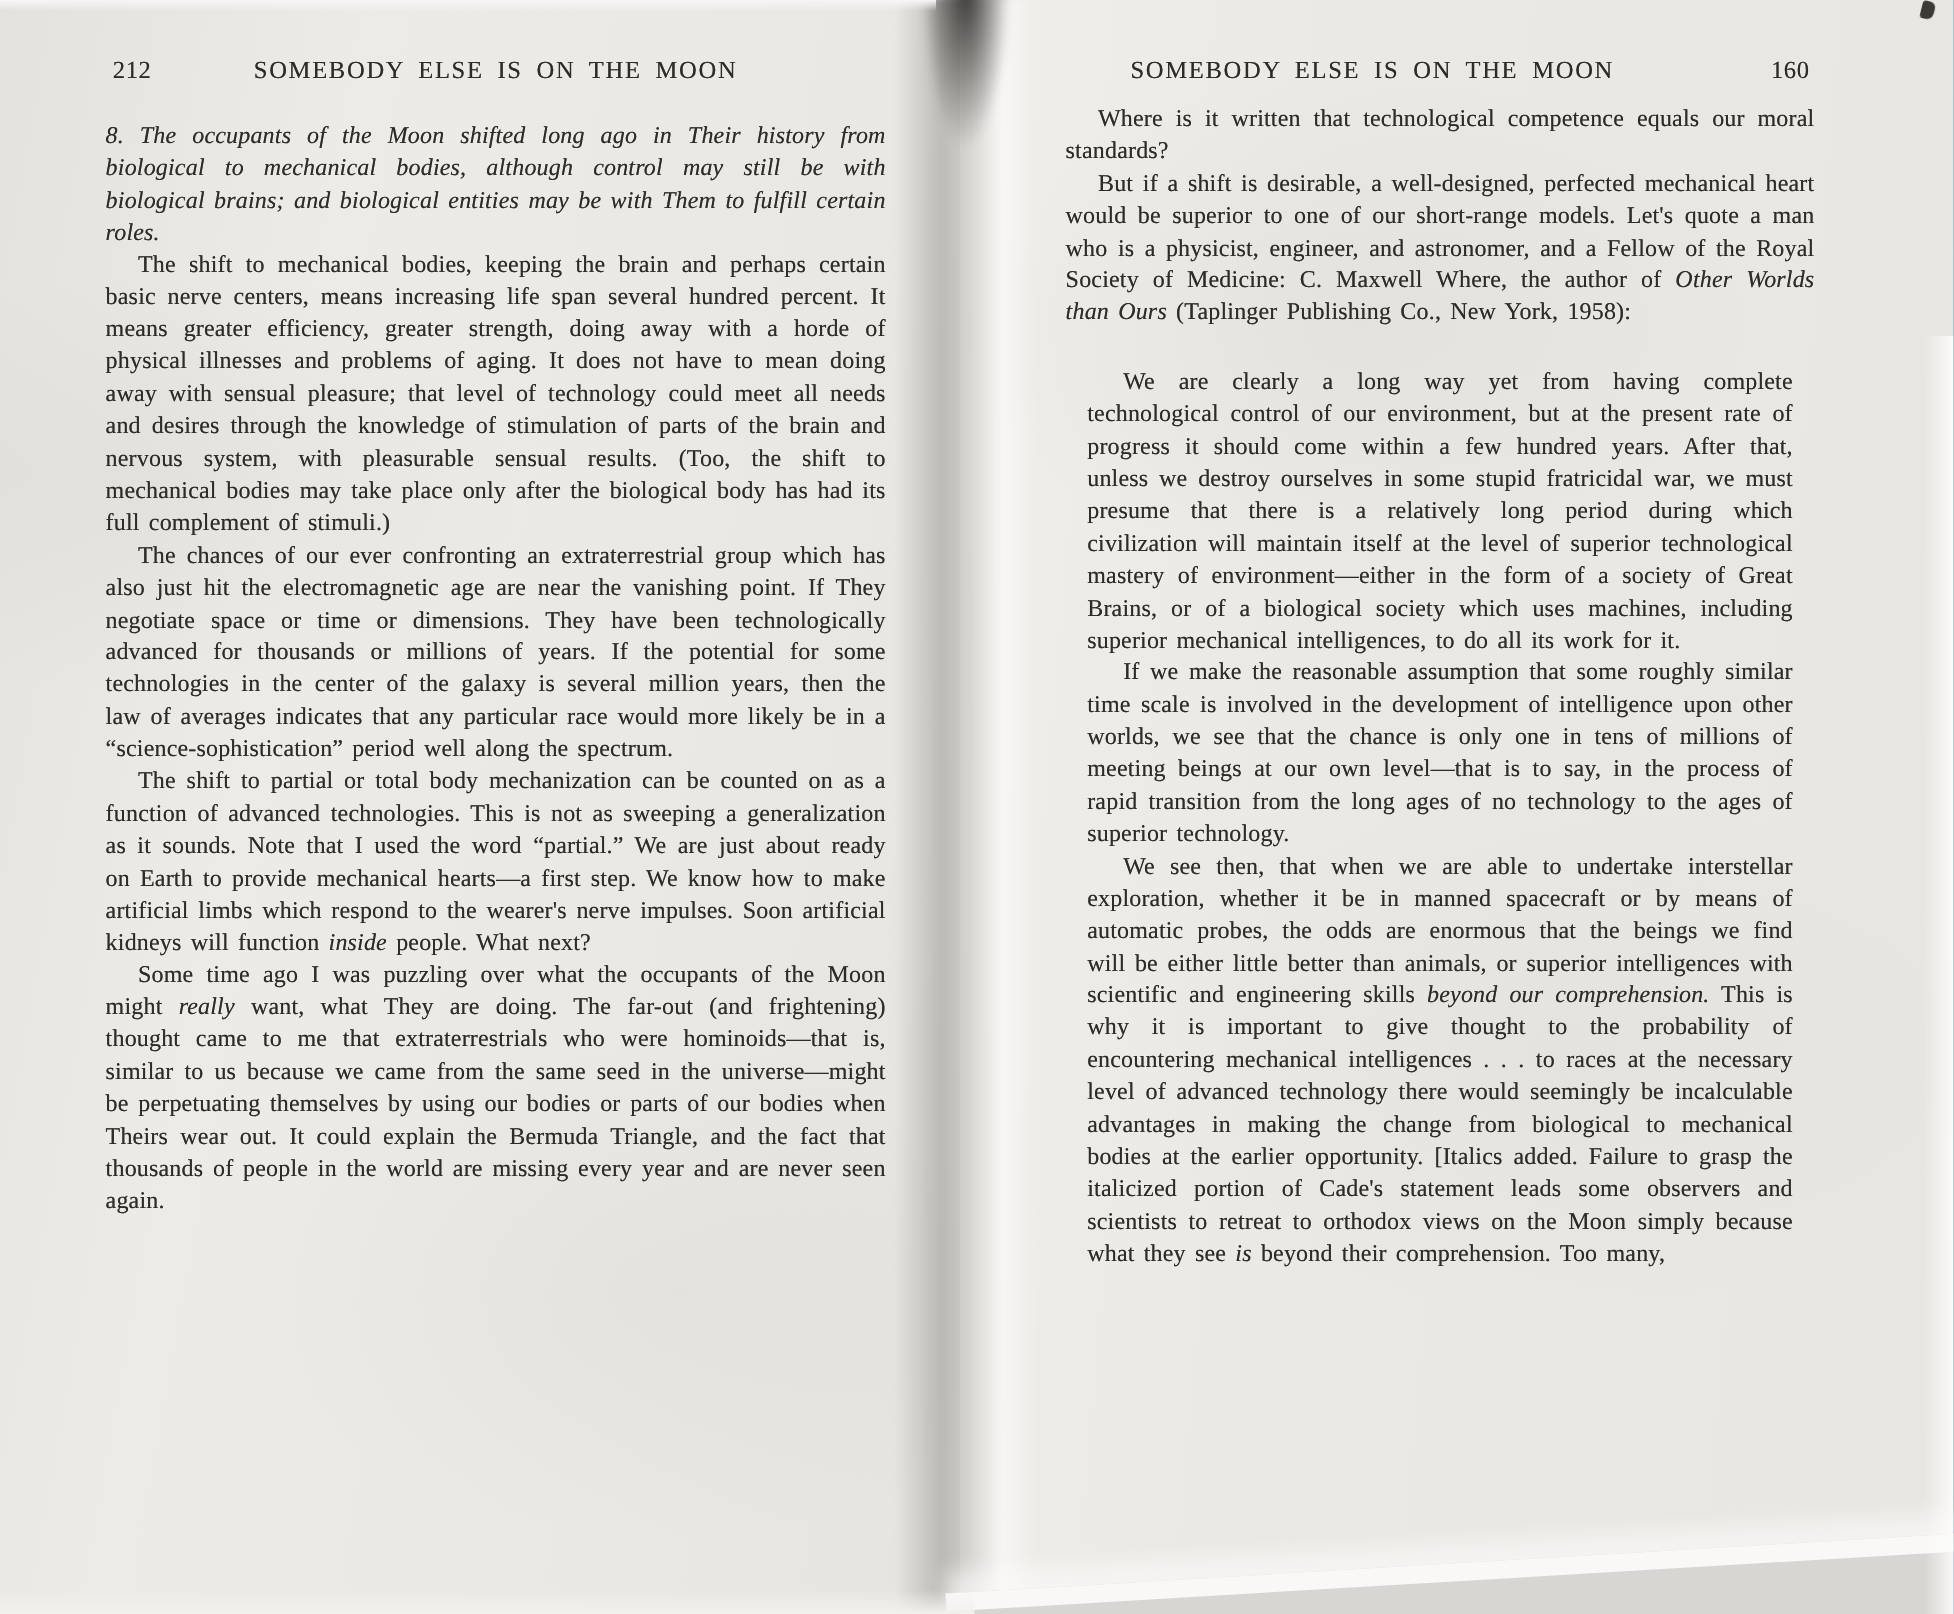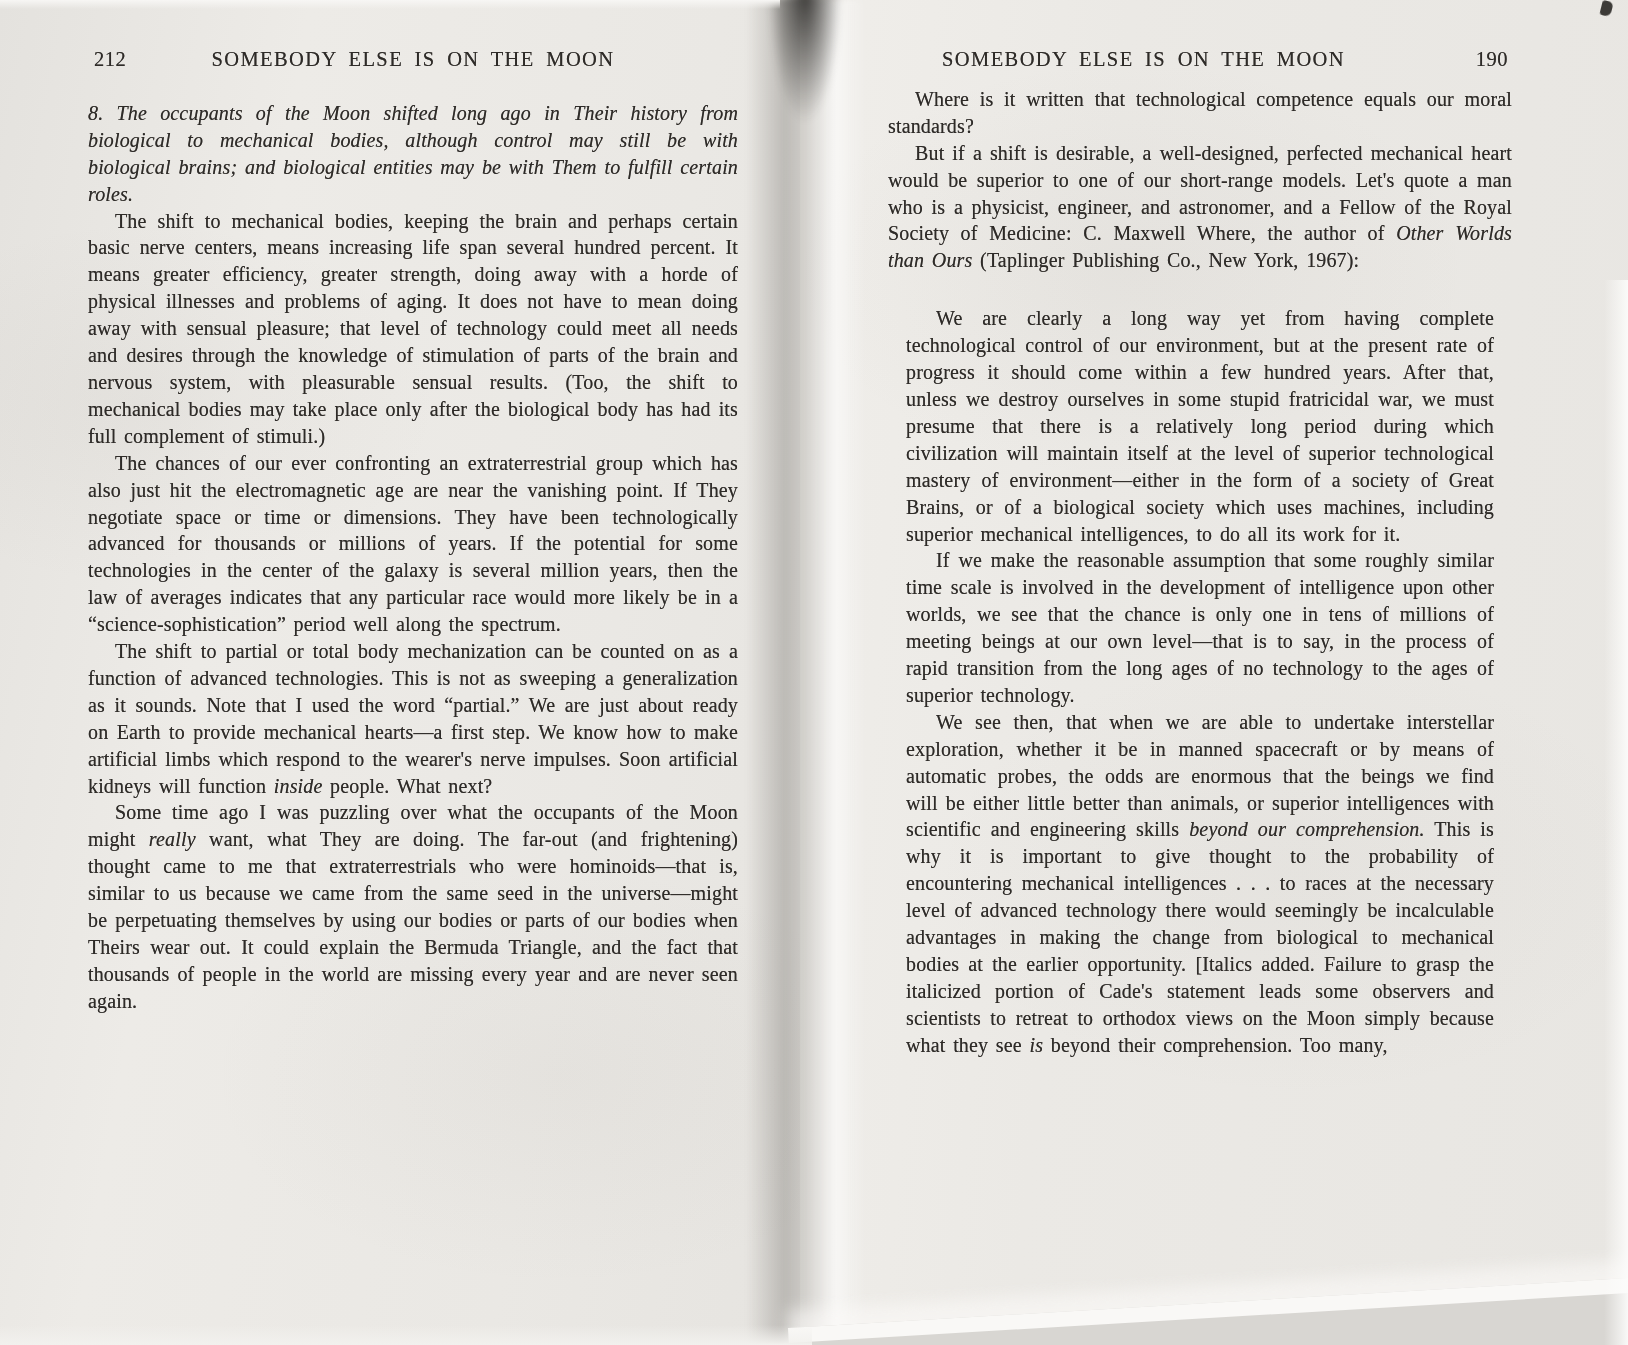--- a/index.html
+++ b/index.html
@@ -114,24 +114,24 @@
     <p class="para space-before lead-italic"><em>8. The occupants of the Moon shifted long ago in Their history from biological to mechanical bodies, although control may still be with biological brains; and biological entities may be with Them to fulfill certain roles.</em></p>
     <p class="para indent"><span>The shift to mechanical bodies, keeping the brain and perhaps certain basic nerve centers, means increasing life span several hundred percent. It means greater efficiency, greater strength, doing away with a horde of physical illnesses and problems of aging. It does not have to mean doing away with sensual pleasure; that level of technology could meet all needs and desires through the knowledge of stimulation of parts of the brain and nervous system, with pleasurable sensual results. (Too, the shift to mechanical bodies may take place only after the biological body has had its full complement of stimuli.)</span></p>
     <p class="para indent"><span>The chances of our ever confronting an extraterrestrial group which has also just hit the electromagnetic age are near the vanishing point. If They negotiate space or time or dimensions. They have been technologically advanced for thousands or millions of years. If the potential for some technologies in the center of the galaxy is several million years, then the law of averages indicates that any particular race would more likely be in a “science-sophistication” period well along the spectrum.</span></p>
     <p class="para indent"><span>The shift to partial or total body mechanization can be counted on as a function of advanced technologies. This is not as sweeping a generalization as it sounds. Note that I used the word “partial.” We are just about ready on Earth to provide mechanical hearts—a first step. We know how to make artificial limbs which respond to the wearer's nerve impulses. Soon artificial kidneys will function </span><em>inside</em><span> people. What next?</span></p>
     <p class="para indent"><span>Some time ago I was puzzling over what the occupants of the Moon might </span><em>really</em><span> want, what They are doing. The far-out (and frightening) thought came to me that extraterrestrials who were hominoids—that is, similar to us because we came from the same seed in the universe—might be perpetuating themselves by using our bodies or parts of our bodies when Theirs wear out. It could explain the Bermuda Triangle, and the fact that thousands of people in the world are missing every year and are never seen again.</span></p>
   </div>
 
   <div class="page-text page-text-right">
     <div class="running-head running-head-right">
       <span class="runtitle">SOMEBODY ELSE IS ON THE MOON</span>
-      <span class="pagenum">190</span>
+      <span class="pagenum">160</span>
     </div>
     <p class="para indent"><span>Where is it written that technological competence equals our moral standards?</span></p>
-    <p class="para indent"><span>But if a shift is desirable, a well-designed, perfected mechanical heart would be superior to one of our short-range models. Let's quote a man who is a physicist, engineer, and astronomer, and a Fellow of the Royal Society of Medicine: C. Maxwell Where, the author of </span><em>Other Worlds than Ours</em><span> (Taplinger Publishing Co., New York, 1967):</span></p>
+    <p class="para indent"><span>But if a shift is desirable, a well-designed, perfected mechanical heart would be superior to one of our short-range models. Let's quote a man who is a physicist, engineer, and astronomer, and a Fellow of the Royal Society of Medicine: C. Maxwell Where, the author of </span><em>Other Worlds than Ours</em><span> (Taplinger Publishing Co., New York, 1958):</span></p>
     <div class="blockquote">
       <p class="qpara"><span>We are clearly a long way yet from having complete technological control of our environment, but at the present rate of progress it should come within a few hundred years. After that, unless we destroy ourselves in some stupid fratricidal war, we must presume that there is a relatively long period during which civilization will maintain itself at the level of superior technological mastery of environment—either in the form of a society of Great Brains, or of a biological society which uses machines, including superior mechanical intelligences, to do all its work for it.</span></p>
       <p class="qpara"><span>If we make the reasonable assumption that some roughly similar time scale is involved in the development of intelligence upon other worlds, we see that the chance is only one in tens of millions of meeting beings at our own level—that is to say, in the process of rapid transition from the long ages of no technology to the ages of superior technology.</span></p>
       <p class="qpara"><span>We see then, that when we are able to undertake interstellar exploration, whether it be in manned spacecraft or by means of automatic probes, the odds are enormous that the beings we find will be either little better than animals, or superior intelligences with scientific and engineering skills </span><em>beyond our comprehension.</em><span> This is why it is important to give thought to the probability of encountering mechanical intelligences . . . to races at the necessary level of advanced technology there would seemingly be incalculable advantages in making the change from biological to mechanical bodies at the earlier opportunity. [Italics added. Failure to grasp the italicized portion of Cade's statement leads some observers and scientists to retreat to orthodox views on the Moon simply because what they see </span><em>is</em><span> beyond their comprehension. Too many,</span></p>
     </div>
   </div>
 
 </div>
 
 </body></html>

